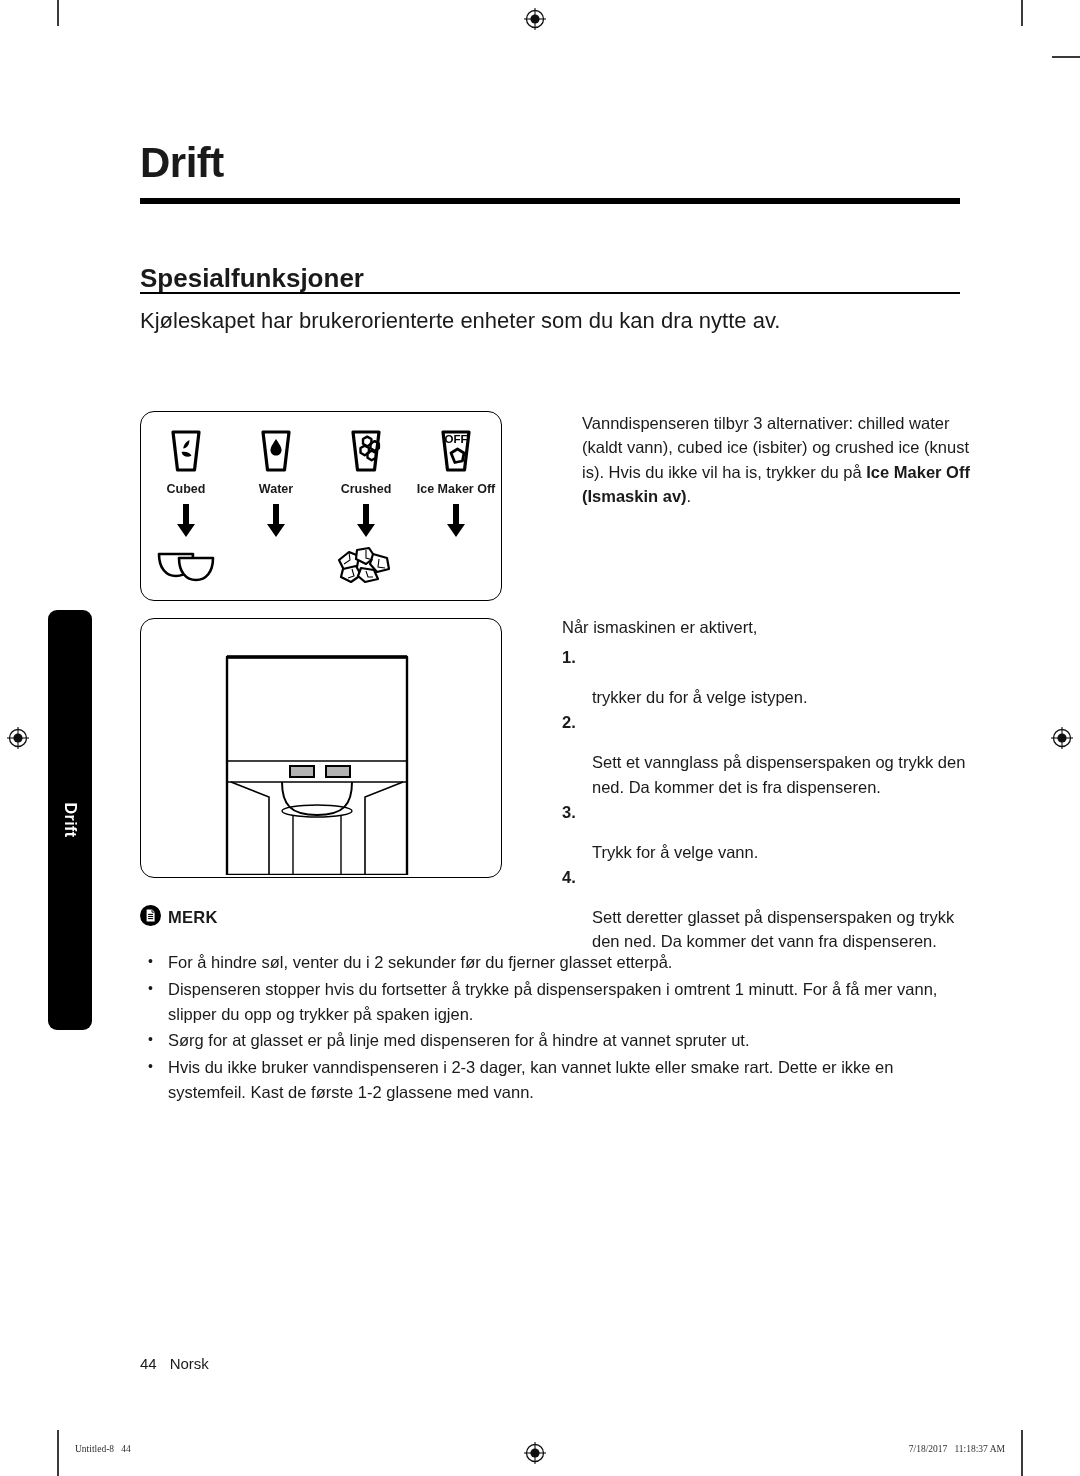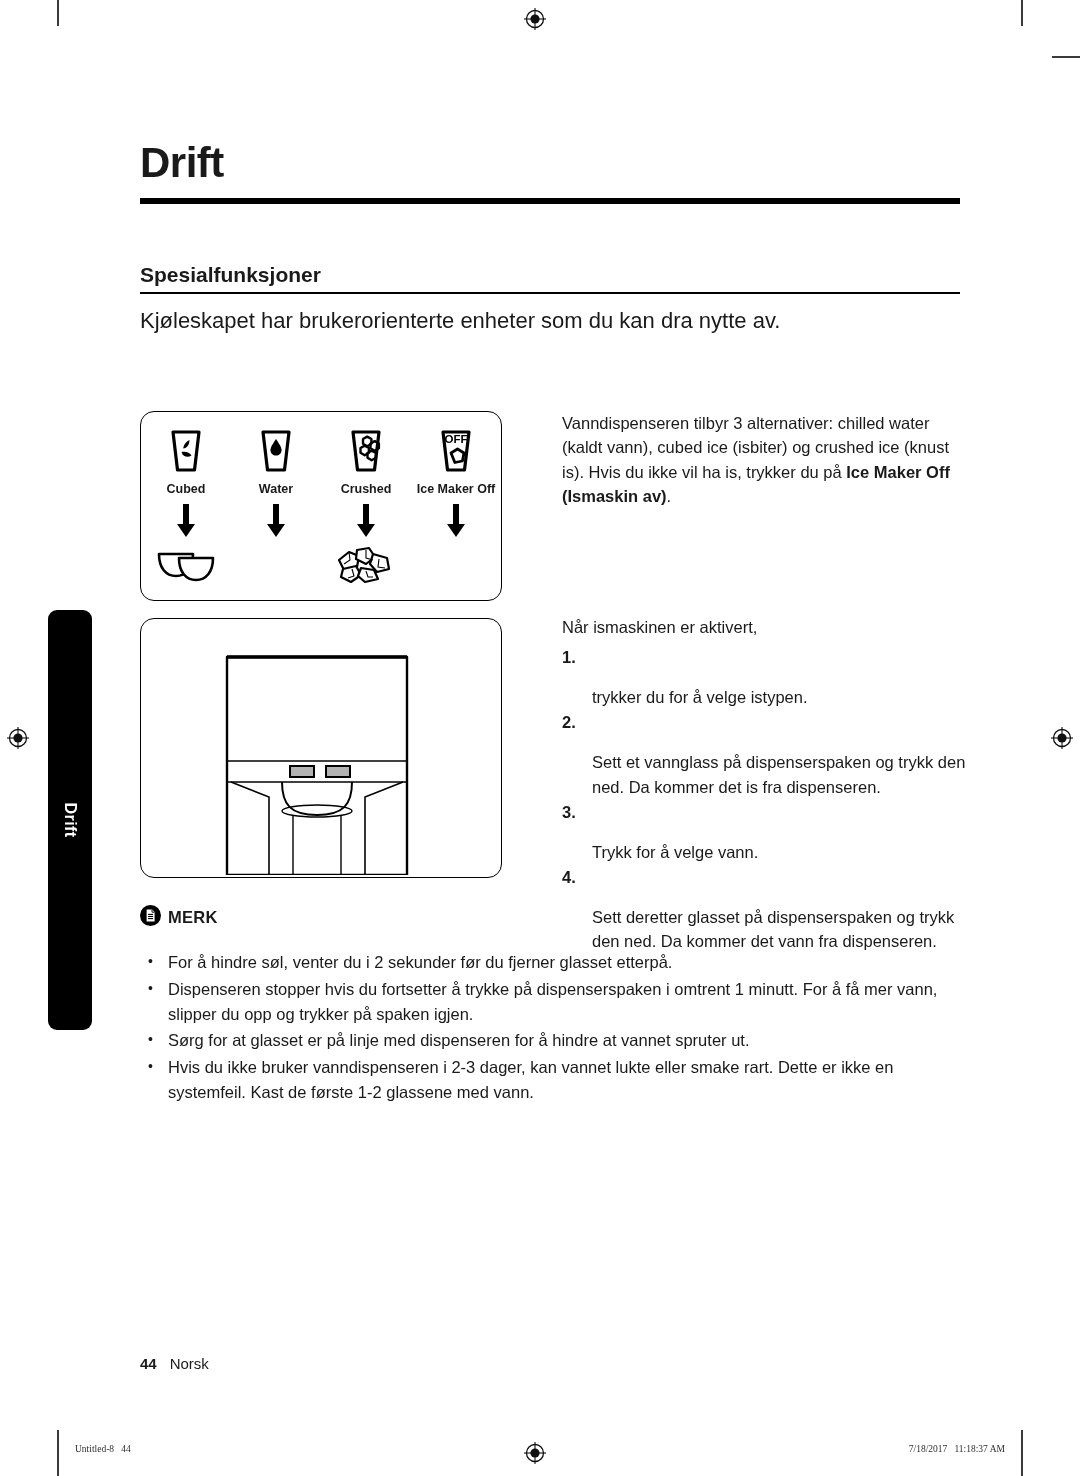--- a/index.html
+++ b/index.html
@@ -67,21 +67,21 @@
     top: 198px;
     width: 820px;
     height: 6px;
     background: #000000;
   }
 
   .section-title {
     position: absolute;
     left: 0;
     top: 263px;
-    font-size: 21px;
+    font-size: 26px;
     font-weight: bold;
   }
   .section-rule {
     position: absolute;
     left: 0;
     top: 292px;
     width: 820px;
     height: 1.6px;
     background: #000000;
   }
@@ -170,21 +170,21 @@
     height: 260px;
     border: 1.8px solid #000;
     border-radius: 14px;
     box-sizing: border-box;
     overflow: hidden;
   }
 
   
   .right-col {
     position: absolute;
-    left: 422px;
+    left: 442px;
     top: 411px;
     width: 398px;
   }
   .rc-para {
     font-size: 16.5px;
     line-height: 1.47;
     margin: 0;
   }
   .rc-para b { font-weight: bold; }
 
@@ -252,21 +252,21 @@
 
   
   .page-footer {
     position: absolute;
     left: 0;
     top: 1355px;
     display: flex;
     gap: 13px;
     font-size: 15px;
   }
-  .page-number { font-weight: bold; }
+  .page-number { font-weight: normal; }
 
   .print-footer {
     position: absolute;
     top: 1444px;
     font-family: "Liberation Serif", serif;
     font-size: 9.5px;
     color: #2e2e2e;
     white-space: pre;
   }
   .pf-left  { left: 75px; text-align: center; }

